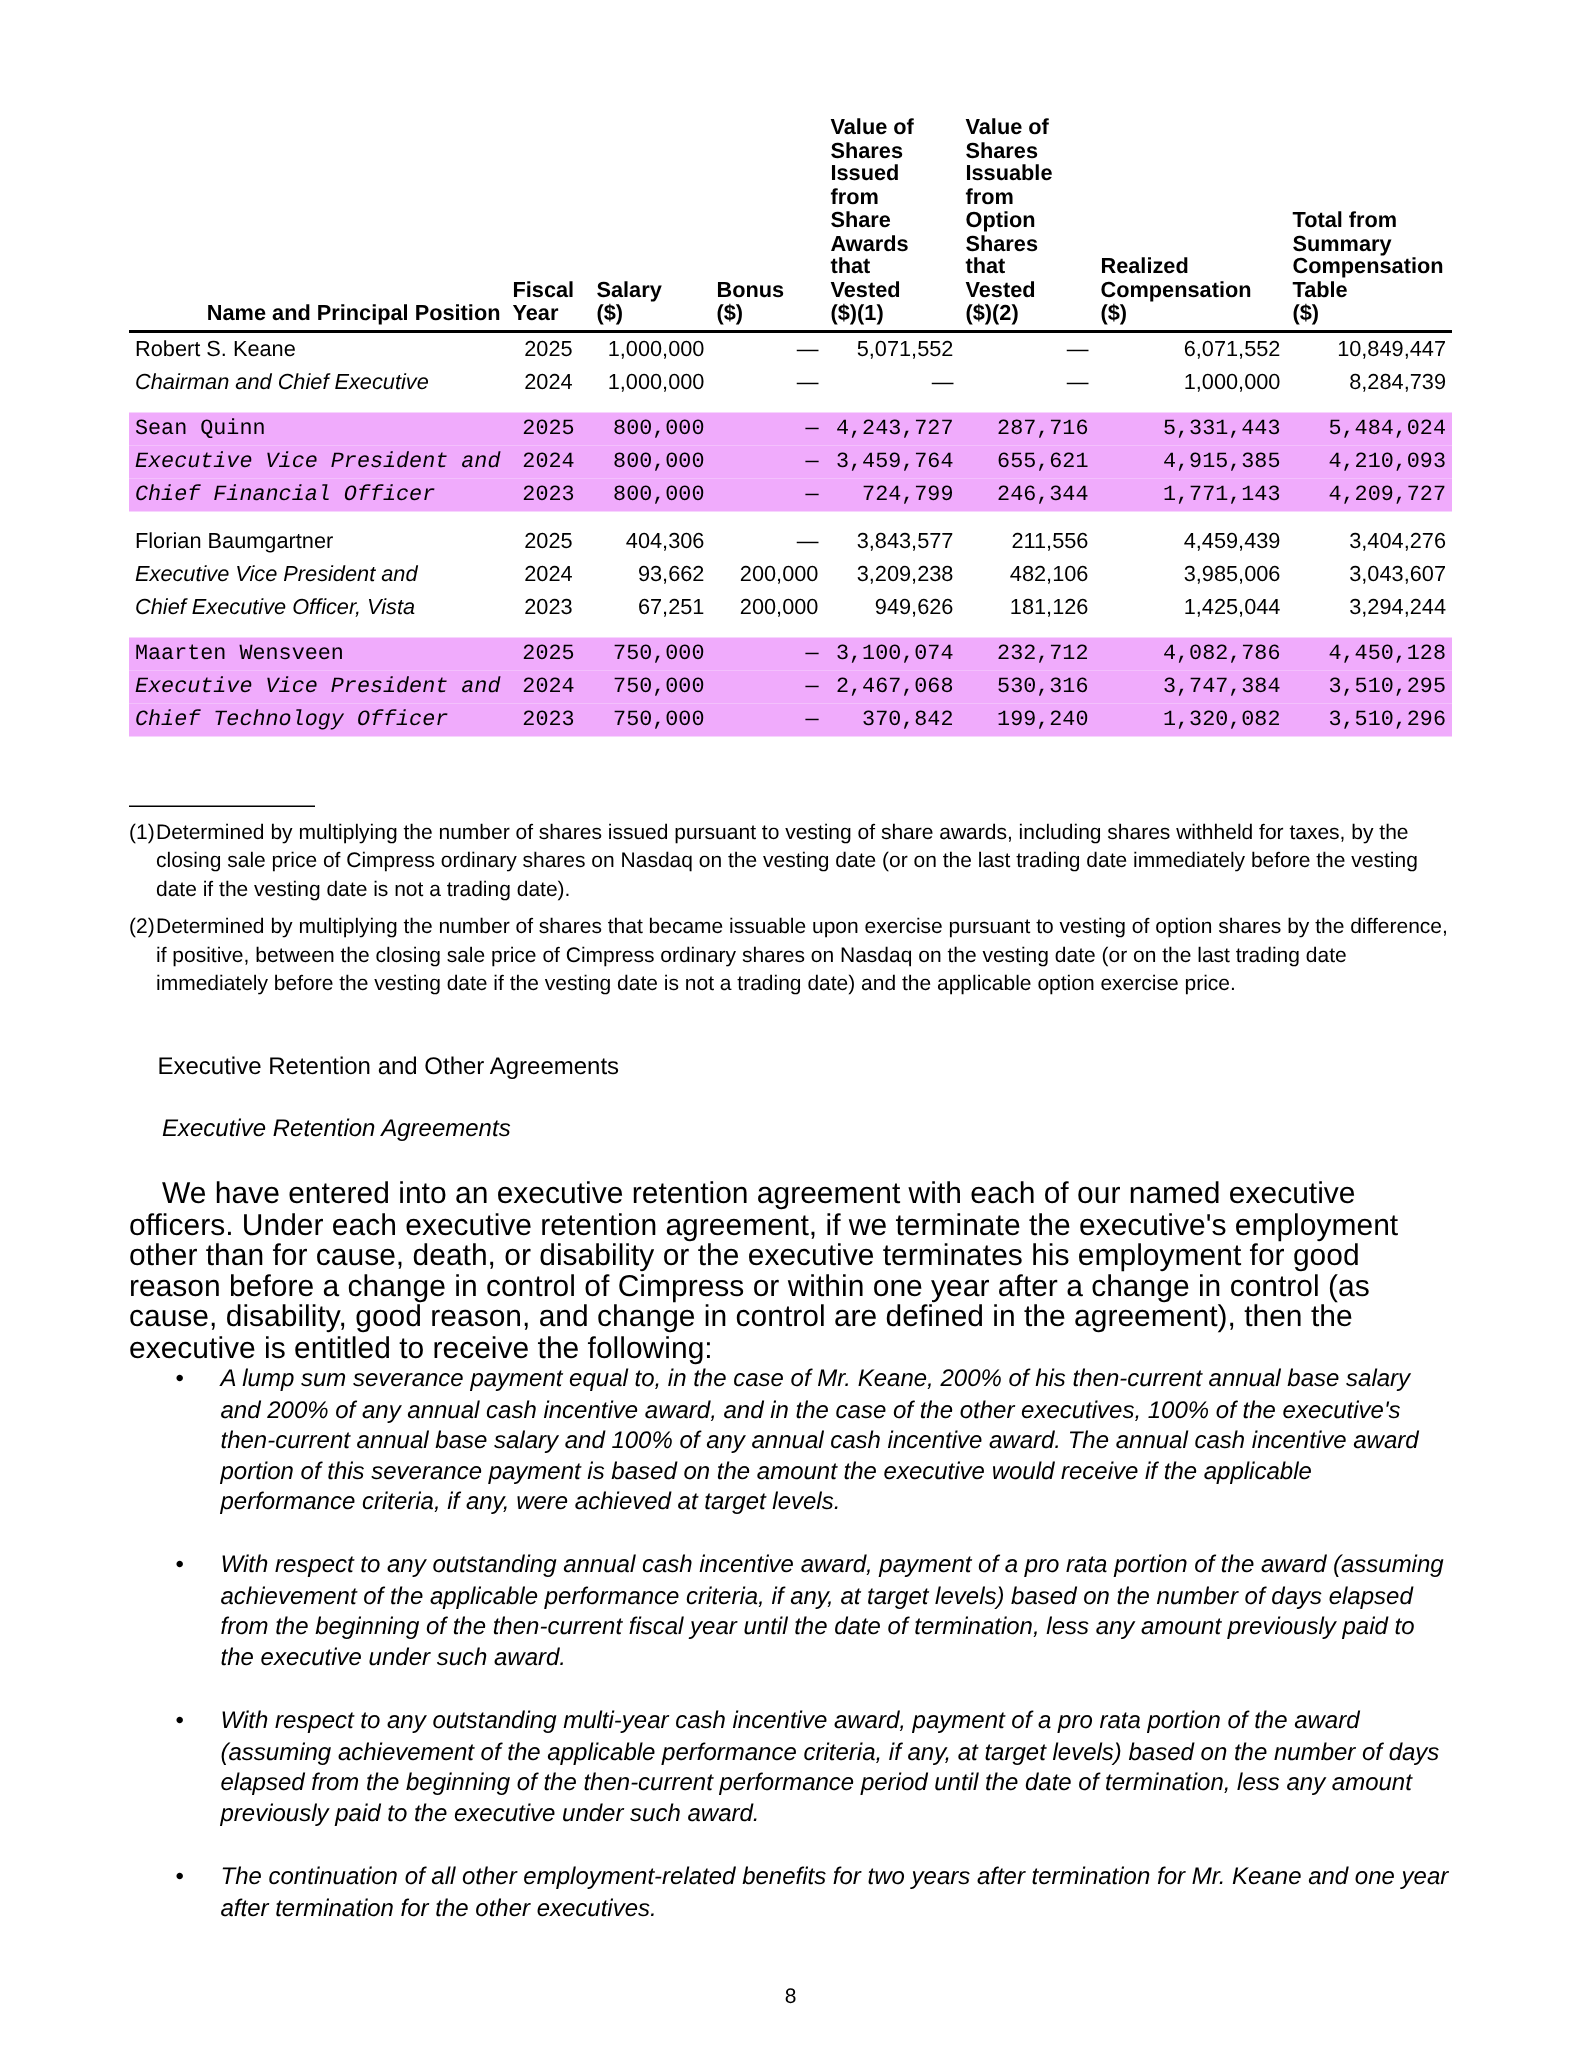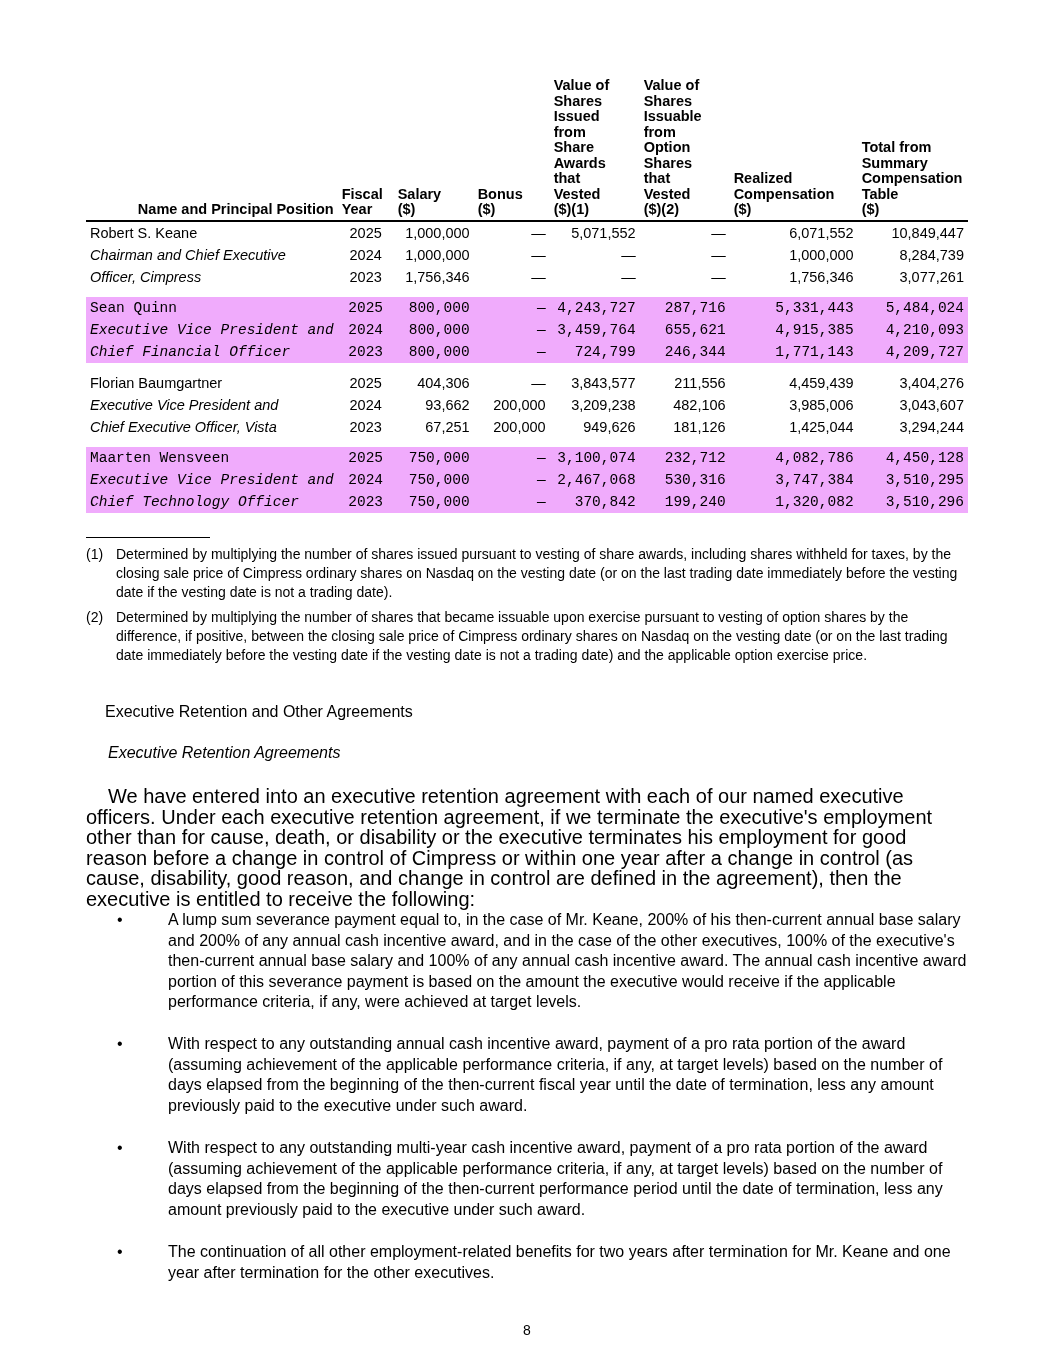--- a/index.html
+++ b/index.html
@@ -12,28 +12,28 @@
   table.comp td { height: 22px; padding: 0 4px; white-space: nowrap; text-align: right; line-height: 22px; }
   table.comp td.name { text-align: left; }
   table.comp td.year { text-align: center; }
   tr.shade td { background: #f0abfc; font-family: Liberation Mono, monospace; }
   tr.gap td { height: 9px; padding: 0; background: transparent; }
   td.it { font-style: italic; }
 
   .rule { position: absolute; left: 0; top: 537px; width: 124px; border-top: 1px solid #000; }
   .fn { position: absolute; left: 0; width: 882px; font-size: 14px; line-height: 19px; }
   .fn .num { position: absolute; left: 0; top: 0; }
-  .fn .txt { margin-left: 30px; }
+  .fn .txt { margin-left: 18px; }
 
   .h1 { position: absolute; left: 19px; top: 703px; font-weight: normal; font-size: 16px; }
   .h2 { position: absolute; left: 22px; top: 744px; font-style: italic; font-size: 16px; }
   .para { position: absolute; left: 0; top: 786px; width: 882px; font-size: 20px; line-height: 20.6px; text-indent: 22px; }
   .bullet { position: absolute; left: 0; width: 882px; font-size: 16px; line-height: 20.6px; }
   .bullet .dot { position: absolute; left: 31px; top: 0; }
-  .bullet .btxt { margin-left: 82px; }
+  .bullet .btxt { margin-left: 61px; font-style: italic; }
   .pgnum { position: absolute; left: 0; width: 882px; top: 1322px; text-align: center; font-size: 14px; }
 </style>
 </head>
 <body>
 
 <div class="page">
 
   <table class="comp">
     <thead>
       <tr>
@@ -61,30 +61,20 @@
         <tr>
           <td class="name it">Chairman and Chief Executive</td>
           <td class="year">2024</td>
           <td>1,000,000</td>
           <td>—</td>
           <td>—</td>
           <td>—</td>
           <td>1,000,000</td>
           <td>8,284,739</td>
         </tr>
-        <tr>
-          <td class="name it">Officer, Cimpress</td>
-          <td class="year">2023</td>
-          <td>1,756,346</td>
-          <td>—</td>
-          <td>—</td>
-          <td>—</td>
-          <td>1,756,346</td>
-          <td>3,077,261</td>
-        </tr>
         <tr class="gap">
           <td colspan="8"></td>
         </tr>
         <tr class="shade">
           <td class="name">Sean Quinn</td>
           <td class="year">2025</td>
           <td>800,000</td>
           <td>—</td>
           <td>4,243,727</td>
           <td>287,716</td>

